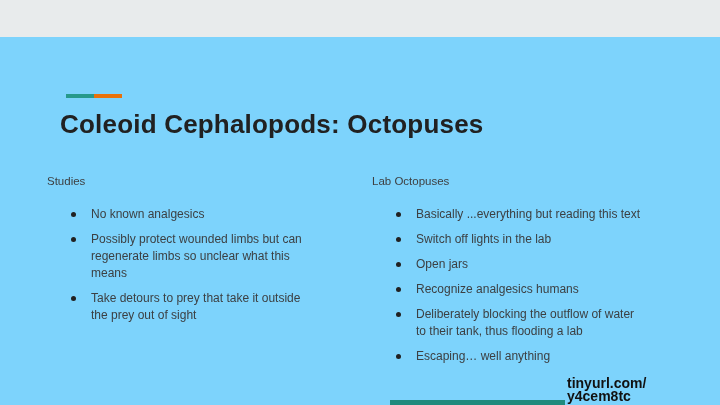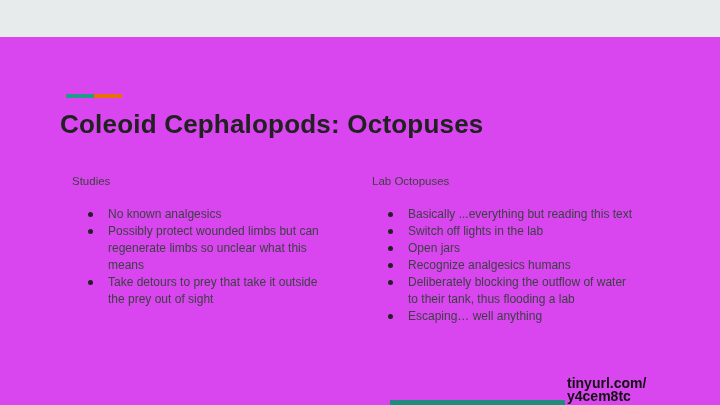--- a/index.html
+++ b/index.html
@@ -1,20 +1,20 @@
 <!DOCTYPE html>
 <html style="--top-band: #e8ebec; --accent-teal: #26998b; --accent-orange: #e8710a; --bottom-bar: #1f8a7d;"><head>
 <meta charset="utf-8">
 <style>
   html, body { margin: 0; padding: 0; background: #ffffff; }
   .slide {
     position: relative;
     width: 720px;
     height: 405px;
-    background: #d946ef;
+    background: #7dd3fc;
     overflow: hidden;
     font-family: "Liberation Sans", sans-serif;
     color: #3c4043;
   }
   .top-band {
     position: absolute;
     left: 0; top: 0;
     width: 720px; height: 37px;
     background: var(--top-band, #e8ebec);
   }
@@ -34,40 +34,40 @@
     font-size: 26px;
     font-weight: 700;
     color: #212121;
     letter-spacing: 0.2px;
     white-space: nowrap;
   }
   .col {
     position: absolute;
     top: 174px;
   }
-  .col-left  { left: 72px;  width: 268px; }
+  .col-left  { left: 47px;  width: 268px; }
   .col-right { left: 372px; width: 290px; }
   .col-header {
     margin: 0;
     font-size: 11.5px;
     font-weight: 400;
     color: #3e4042;
     line-height: 14px;
   }
   ul.bullets {
     list-style: none;
     margin: 18px 0 0 0;
     padding: 0;
     font-size: 12px;
     line-height: 17px;
   }
   ul.bullets li {
     position: relative;
     padding-left: 36px;
-    margin: 0;
+    margin: 8px;
   }
   ul.bullets .dot {
     position: absolute;
     left: 16px; top: 6px;
     width: 5px; height: 5px;
     border-radius: 50%;
     background: #212121;
   }
   ul.bullets .li-text {
     white-space: pre-line;

